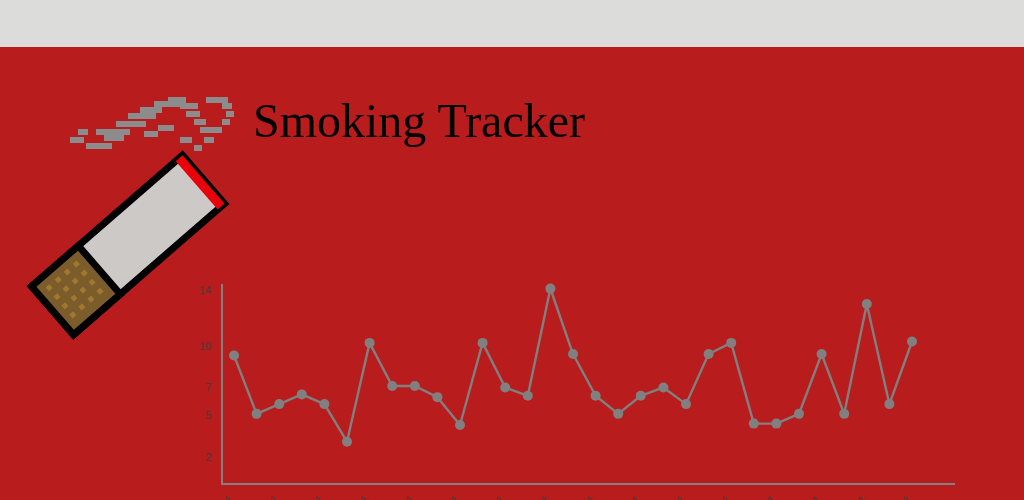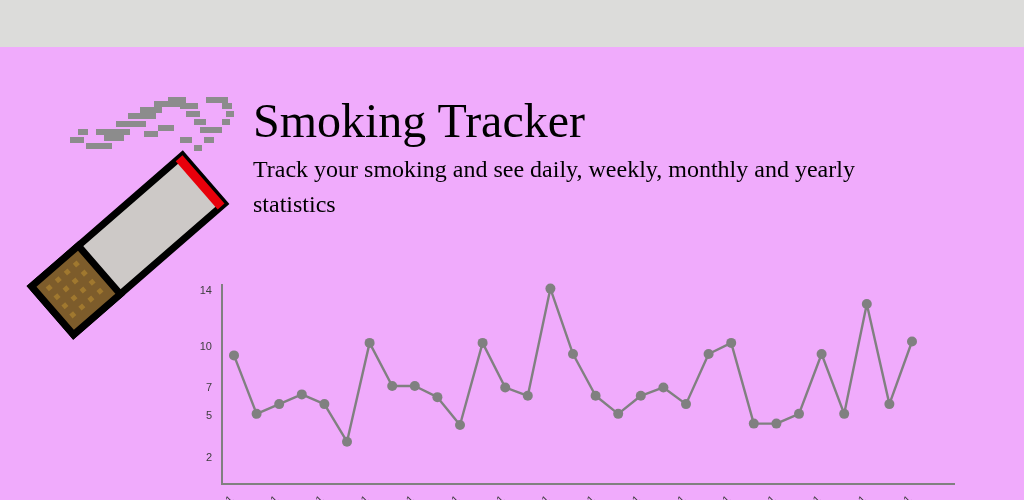--- a/index.html
+++ b/index.html
@@ -25,21 +25,21 @@
     background: #dcdcda;
   }
 
   
   #hero {
     position: absolute;
     left: 0;
     top: 47px;
     width: 1024px;
     height: 453px;
-    background: #f0abfc;
+    background: #b91c1c;
   }
 
   #cigarette-art {
     position: absolute;
     left: 8px;
     top: 38px;
     width: 250px;
     height: 260px;
   }
 
@@ -166,21 +166,20 @@
             <rect x="66" y="174" width="5" height="5"></rect>
         </g>
 
         <rect x="211" y="128" width="9" height="64" fill="#e8000b"></rect>
       </g>
     </svg>
   </div>
 
   <div id="header-text">
     <h1 id="app-title">Smoking Tracker</h1>
-    <p id="app-subtitle">Track your smoking and see daily, weekly, monthly and yearly statistics</p>
   </div>
 
   <div id="chart-panel">
     <svg id="chart-svg" width="790" height="268" viewBox="0 0 790 268">
       <g id="y-tick-labels">
           <text x="27" y="62" text-anchor="end" class="y-tick-label">14</text>
           <text x="27" y="117.66666666666666" text-anchor="end" class="y-tick-label">10</text>
           <text x="27" y="159.41666666666669" text-anchor="end" class="y-tick-label">7</text>
           <text x="27" y="187.25" text-anchor="end" class="y-tick-label">5</text>
           <text x="27" y="229" text-anchor="end" class="y-tick-label">2</text>

